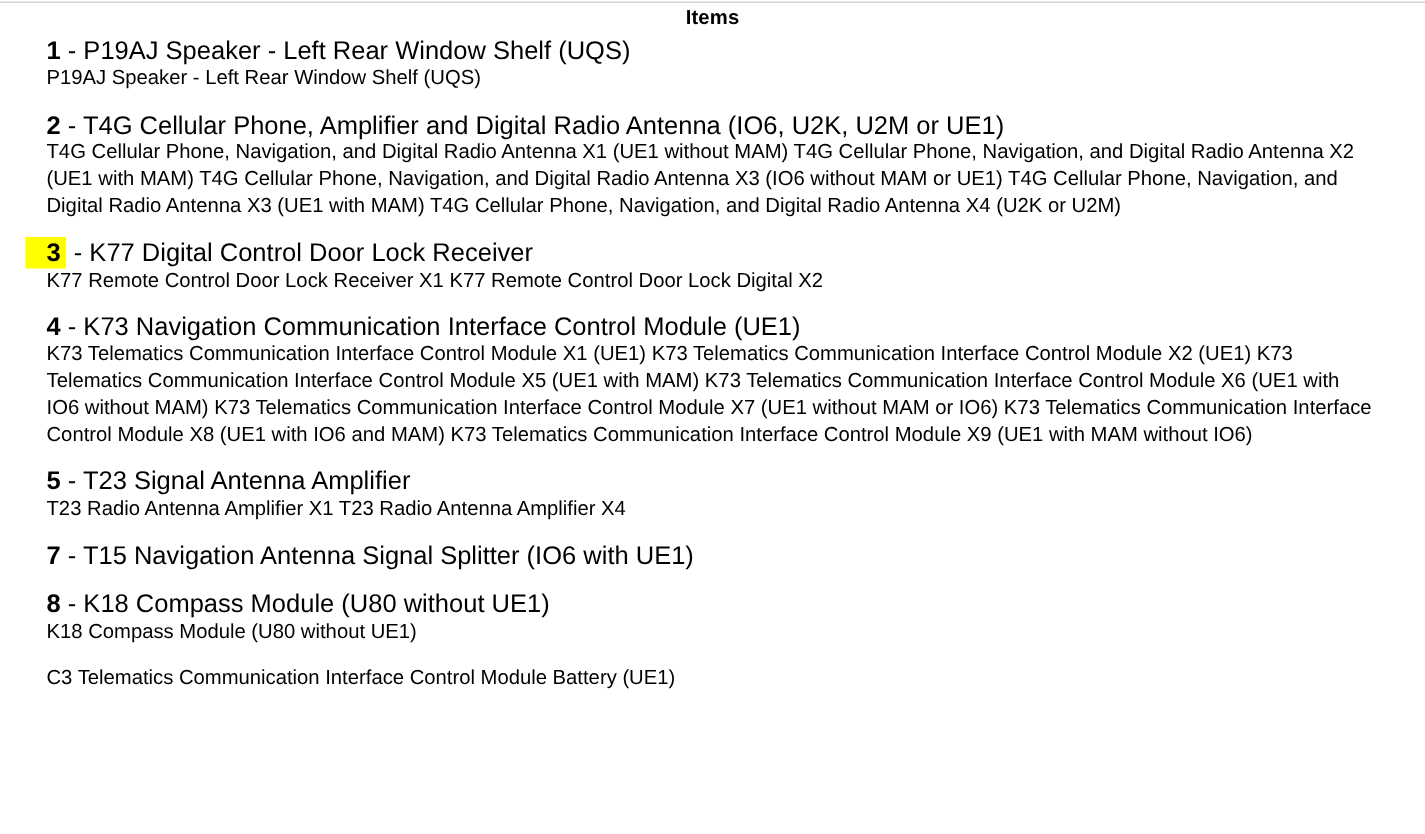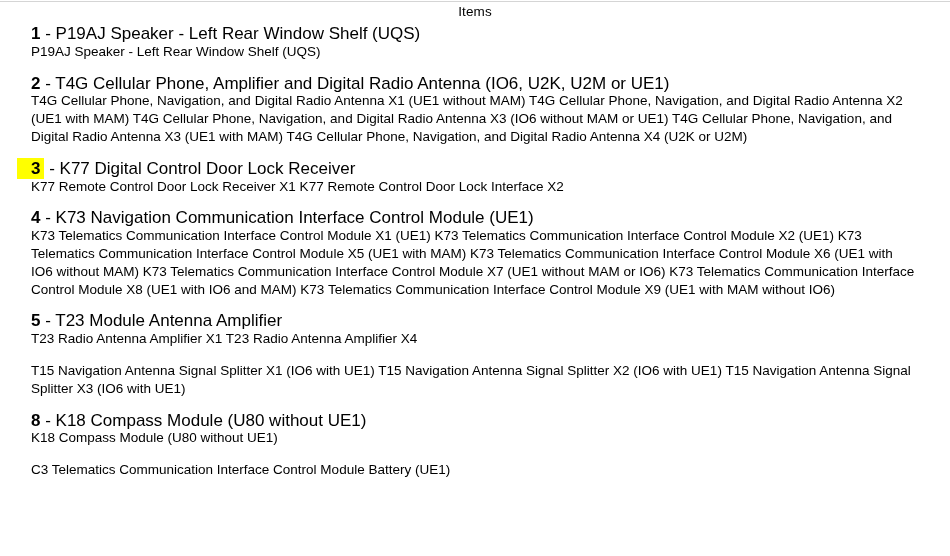--- a/index.html
+++ b/index.html
@@ -30,21 +30,21 @@
     height: 1px;
     background: #d5d5d5;
   }
   .page-title {
     position: absolute;
     top: 3px;
     left: 0;
     width: 950px;
     text-align: center;
     font-size: 13.5px;
-    font-weight: normal;
+    font-weight: bold;
     line-height: 18px;
     letter-spacing: 0.1px;
   }
   .items-list {
     position: absolute;
     top: 25px;
     left: 31px;
     width: 885px;
   }
   .item-block {
@@ -90,32 +90,32 @@
       <div class="item-block">
         <div class="item-head"><span class="item-num">1</span><span class="item-sep"> - </span><span class="item-head-text">P19AJ Speaker - Left Rear Window Shelf (UQS)</span></div>
         <div class="item-detail">P19AJ Speaker - Left Rear Window Shelf (UQS)</div>
       </div>
       <div class="item-block">
         <div class="item-head"><span class="item-num">2</span><span class="item-sep"> - </span><span class="item-head-text">T4G Cellular Phone, Amplifier and Digital Radio Antenna (IO6, U2K, U2M or UE1)</span></div>
         <div class="item-detail">T4G Cellular Phone, Navigation, and Digital Radio Antenna X1 (UE1 without MAM) T4G Cellular Phone, Navigation, and Digital Radio Antenna X2 (UE1 with MAM) T4G Cellular Phone, Navigation, and Digital Radio Antenna X3 (IO6 without MAM or UE1) T4G Cellular Phone, Navigation, and Digital Radio Antenna X3 (UE1 with MAM) T4G Cellular Phone, Navigation, and Digital Radio Antenna X4 (U2K or U2M)</div>
       </div>
       <div class="item-block">
         <div class="item-head"><span class="item-num highlighted">3</span><span class="item-sep"> - </span><span class="item-head-text">K77 Digital Control Door Lock Receiver</span></div>
-        <div class="item-detail">K77 Remote Control Door Lock Receiver X1 K77 Remote Control Door Lock Interface X2</div>
+        <div class="item-detail">K77 Remote Control Door Lock Receiver X1 K77 Remote Control Door Lock Digital X2</div>
       </div>
       <div class="item-block">
         <div class="item-head"><span class="item-num">4</span><span class="item-sep"> - </span><span class="item-head-text">K73 Navigation Communication Interface Control Module (UE1)</span></div>
         <div class="item-detail">K73 Telematics Communication Interface Control Module X1 (UE1) K73 Telematics Communication Interface Control Module X2 (UE1) K73 Telematics Communication Interface Control Module X5 (UE1 with MAM) K73 Telematics Communication Interface Control Module X6 (UE1 with IO6 without MAM) K73 Telematics Communication Interface Control Module X7 (UE1 without MAM or IO6) K73 Telematics Communication Interface Control Module X8 (UE1 with IO6 and MAM) K73 Telematics Communication Interface Control Module X9 (UE1 with MAM without IO6)</div>
       </div>
       <div class="item-block">
-        <div class="item-head"><span class="item-num">5</span><span class="item-sep"> - </span><span class="item-head-text">T23 Module Antenna Amplifier</span></div>
+        <div class="item-head"><span class="item-num">5</span><span class="item-sep"> - </span><span class="item-head-text">T23 Signal Antenna Amplifier</span></div>
         <div class="item-detail">T23 Radio Antenna Amplifier X1 T23 Radio Antenna Amplifier X4</div>
       </div>
       <div class="item-block">
-        <div class="item-detail">T15 Navigation Antenna Signal Splitter X1 (IO6 with UE1) T15 Navigation Antenna Signal Splitter X2 (IO6 with UE1) T15 Navigation Antenna Signal Splitter X3 (IO6 with UE1)</div>
+        <div class="item-head"><span class="item-num">7</span><span class="item-sep"> - </span><span class="item-head-text">T15 Navigation Antenna Signal Splitter (IO6 with UE1)</span></div>
       </div>
       <div class="item-block">
         <div class="item-head"><span class="item-num">8</span><span class="item-sep"> - </span><span class="item-head-text">K18 Compass Module (U80 without UE1)</span></div>
         <div class="item-detail">K18 Compass Module (U80 without UE1)</div>
       </div>
       <div class="item-block">
         <div class="item-detail">C3 Telematics Communication Interface Control Module Battery (UE1)</div>
       </div>
     </div>
 

